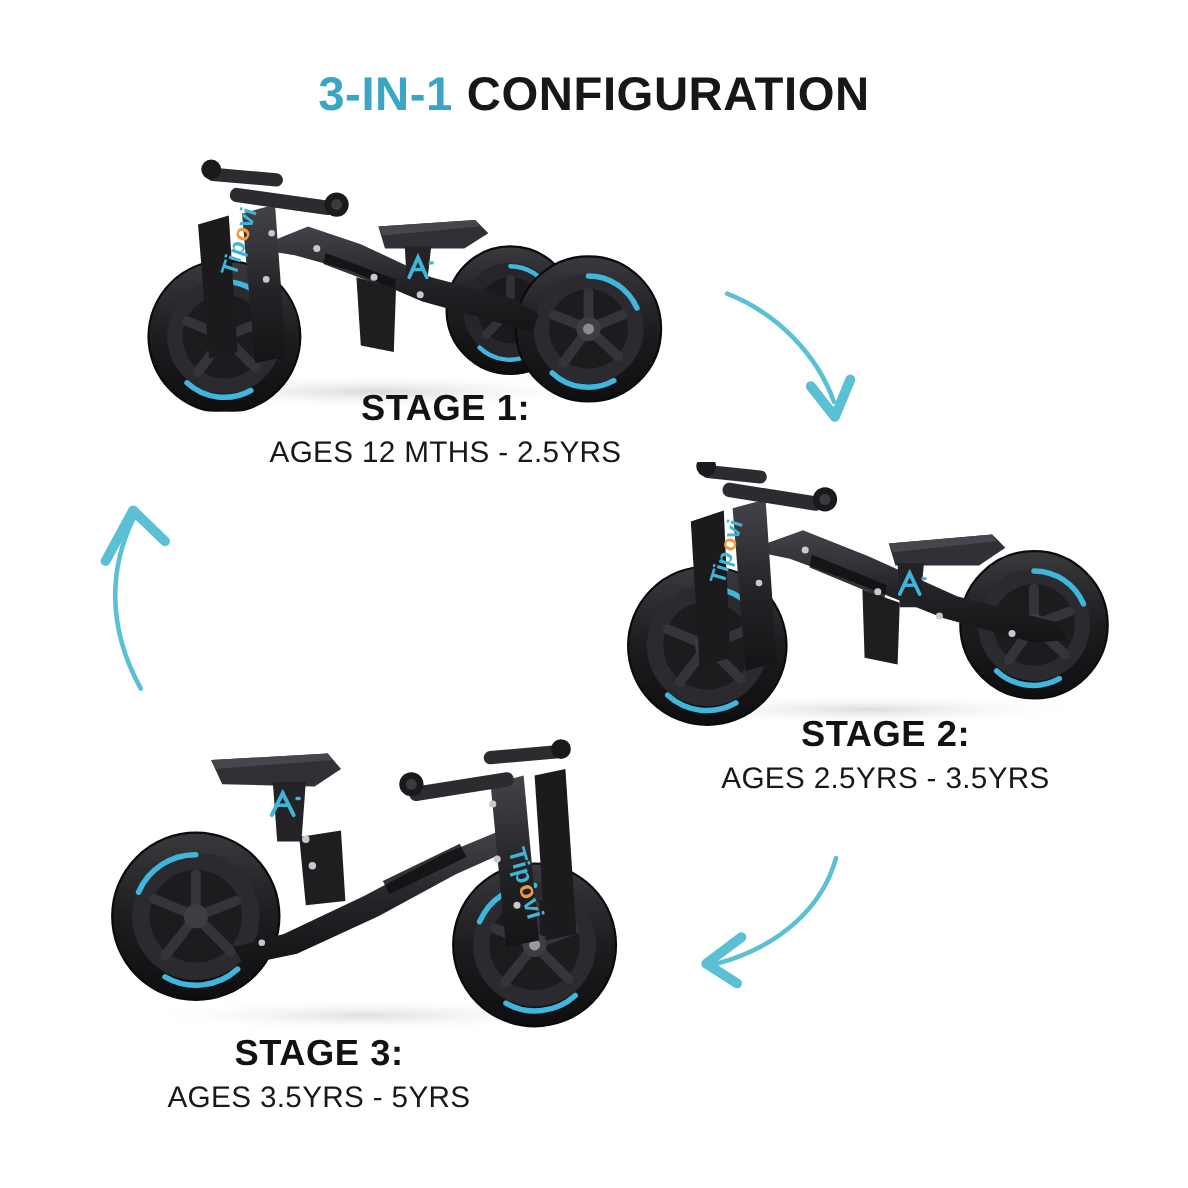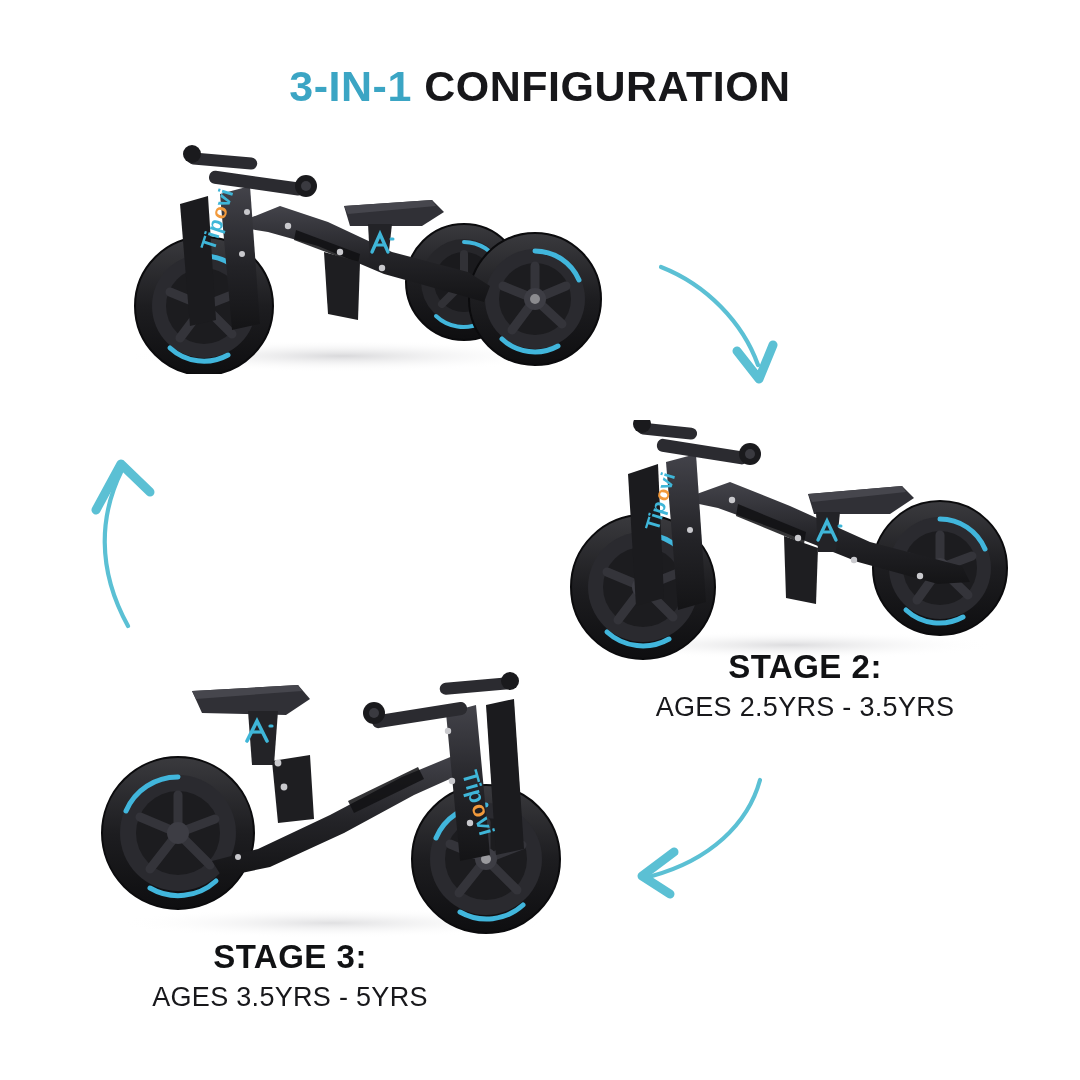--- a/index.html
+++ b/index.html
@@ -166,20 +166,24 @@
       <g fill="#c9c9cd">
         <circle cx="196" cy="92" r="3.2"></circle>
           <circle cx="248" cy="118" r="3.2"></circle>
         <circle cx="290" cy="134" r="3.2"></circle>
           <circle cx="150" cy="120" r="3"></circle>
         <circle cx="155" cy="78" r="3"></circle>
       </g>
     </svg>
   </div>
 
+  <div class="caption" id="caption-1">
+    <div class="stage-label">STAGE 1:</div>
+    <div class="stage-ages">AGES 12 MTHS - 2.5YRS</div>
+  </div>
 
   <div class="stage-figure" id="stage-2-figure">
     <svg viewBox="0 0 500 240" xmlns="http://www.w3.org/2000/svg">
       <defs>
         <linearGradient id="tyre2" x1="0" y1="0" x2="0" y2="1">
           <stop offset="0%" stop-color="#3a3a3e"></stop>
             <stop offset="50%" stop-color="#1d1d20"></stop>
             <stop offset="100%" stop-color="#0e0e10"></stop>
         </linearGradient>
         <linearGradient id="frame2" x1="0" y1="0" x2="0" y2="1">

